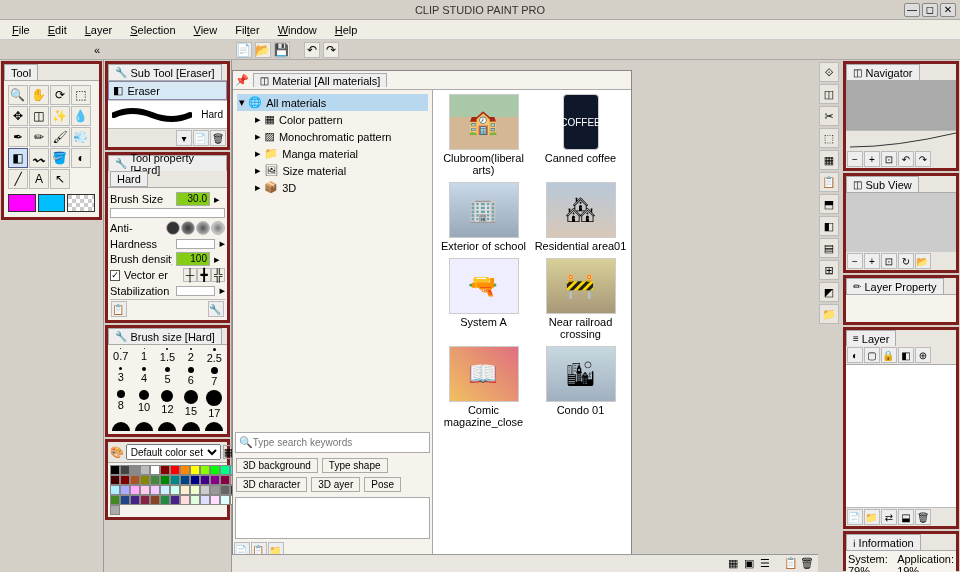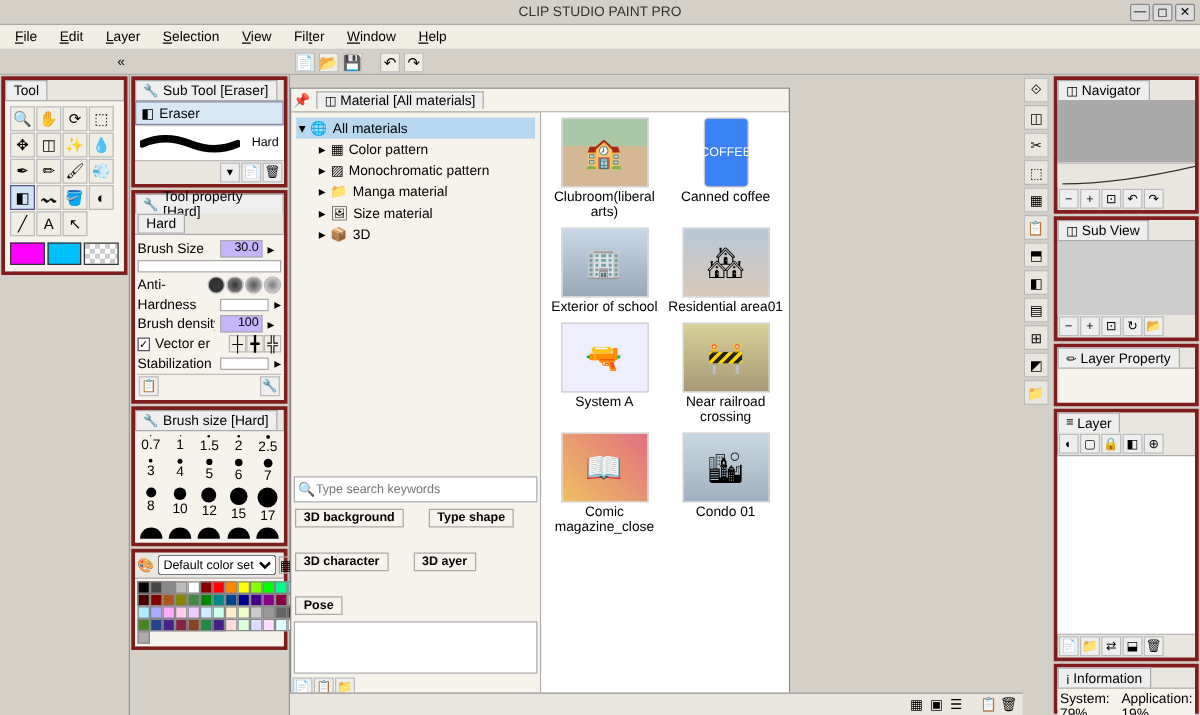--- a/index.html
+++ b/index.html
@@ -17,37 +17,37 @@
 .panel { border: 3px solid #7f1d1d; background: #e8e6de; margin: 1px; display: flex; flex-direction: column; }
 .panel-titletab { display: inline-flex; align-items: center; height: 16px; padding: 1px 6px; background: #eee; border: 1px solid #aaa; border-bottom: none; font-size: 10px; gap: 3px; width: fit-content; }
 .panel-body { background: #f5f3ec; border-top: 1px solid #aaa; flex: 1; padding: 2px; }
 .tool-grid { display: grid; grid-template-columns: repeat(4, 20px); gap: 1px; padding: 2px; }
 .toolbtn { width: 20px; height: 20px; border: 1px solid #bbb; background: #f0ede4; display: flex; align-items: center; justify-content: center; font-size: 12px; }
 .toolbtn.active { background: #d0e4f5; border-color: #558; }
 .color-swatch { width: 28px; height: 18px; border: 1px solid #333; display: inline-block; }
 .slider-row { display: flex; align-items: center; gap: 4px; margin: 2px 0; font-size: 10px; }
 .slider-row .lbl { width: 62px; overflow: hidden; white-space: nowrap; }
 .slider { flex: 1; height: 10px; background: #fff; border: 1px solid #aaa; }
-.numbox { width: 34px; height: 14px; border: 1px solid #aaa; background: #c4b5fd; font-size: 10px; text-align: right; padding-right: 2px; }
+.numbox { width: 34px; height: 14px; border: 1px solid #aaa; background: #84cc16; font-size: 10px; text-align: right; padding-right: 2px; }
 .brush-sizes { display: grid; grid-template-columns: repeat(5, 1fr); text-align: center; font-size: 10px; gap: 2px; }
 .brush-dot { display: block; margin: 1px auto; background: #000; border-radius: 50%; }
 .colorset { display: grid; grid-template-columns: repeat(16, 10px); gap: 0; }
 .colorset div { width: 10px; height: 10px; border: 0.5px solid #888; }
 .canvas-area { flex: 1; background: #d4d0c8; position: relative; display: flex; }
 .material-panel { position: absolute; left: 0; top: 10px; width: 400px; height: 490px; background: #f5f3ec; border: 1px solid #888; display: flex; flex-direction: column; }
 .mat-tree { padding: 4px; font-size: 11px; }
 .mat-tree .row { display: flex; align-items: center; padding: 2px 2px; gap: 4px; }
 .mat-tree .row.sel { background: #b8d8f0; }
 .mat-tree .indent { padding-left: 18px; }
 .thumb-grid { display: grid; grid-template-columns: 1fr 1fr; gap: 6px 4px; }
 .thumb { text-align: center; font-size: 10px; }
 .thumb .img { width: 70px; height: 56px; margin: 0 auto 2px; border: 1px solid #ccc; background: #eef; display:flex;align-items:center;justify-content:center;font-size:24px; }
 .handwriting { position: absolute; left: 10px; top: 130px; font-family: "Comic Sans MS", cursive; font-size: 28px; color: #e62020; font-weight: bold; line-height: 1.3; }
 .search-row { display: flex; align-items: center; padding: 3px; border: 1px solid #aaa; background: #fff; margin: 2px; }
-.tag-btns { display: flex; flex-wrap: wrap; gap: 20px; padding: 3px; font-weight: bold; }
+.tag-btns { display: flex; flex-wrap: wrap; gap: 4px; padding: 3px; }
 .tag-btn { border: 1px solid #aaa; background: #f5f3ec; padding: 1px 6px; font-size: 10px; }
 .rightcol { width: 24px; background: #d4d0c8; display: flex; flex-direction: column; gap: 1px; padding: 2px 1px; }
 .rightcol .rb { width: 20px; height: 20px; border: 1px solid #bbb; background: #e8e6de; margin-bottom:1px;display:flex;align-items:center;justify-content:center;font-size:11px;}
 .nav-panel { width: 118px; }
 .checkbox { width: 11px; height: 11px; border: 1px solid #555; background: #fff; display: inline-flex; align-items:center;justify-content:center;font-size:9px; }
 .icon-row { display:flex; gap:1px; padding:1px; }
 .icon-row .ib { width:16px;height:16px;border:1px solid #bbb;background:#eee;display:flex;align-items:center;justify-content:center;font-size:10px; }
 </style>
 </head>
 <body>
@@ -374,21 +374,21 @@
               <div class="ib">📄</div>
               <div class="ib">📋</div>
               <div class="ib">📁</div>
             </div>
           </div>
         </div>
 
         <div style="flex:1;background:#fff;padding:4px;overflow:hidden">
           <div class="thumb-grid">
             <div class="thumb"><div class="img" style="background:linear-gradient(#a8c8a8 40%,#d4b896 40%)">🏫</div><span>Clubroom(liberal arts)</span></div>
-            <div class="thumb"><div class="img" style="background:#3b82f6;color:#fff;font-size:10px;display:flex;align-items:center;justify-content:center;width:36px;height:56px;border-radius:4px">COFFEE</div><span>Canned coffee</span></div>
+            <div class="thumb"><div class="img" style="background:#0f172a;color:#fff;font-size:10px;display:flex;align-items:center;justify-content:center;width:36px;height:56px;border-radius:4px">COFFEE</div><span>Canned coffee</span></div>
             <div class="thumb"><div class="img" style="background:linear-gradient(#c8d8e8,#98a8b8)">🏢</div><span>Exterior of school</span></div>
             <div class="thumb"><div class="img" style="background:linear-gradient(#b8c8d8,#d8c8b8)">🏘</div><span>Residential area01</span></div>
             <div class="thumb"><div class="img">🔫</div><span>System A</span></div>
             <div class="thumb"><div class="img" style="background:linear-gradient(#d8d098,#a89878)">🚧</div><span>Near railroad crossing</span></div>
             <div class="thumb"><div class="img" style="background:linear-gradient(45deg,#f0c060,#e07080)">📖</div><span>Comic magazine_close</span></div>
             <div class="thumb"><div class="img" style="background:linear-gradient(#c8d8e0,#a0b0c0)">🏙</div><span>Condo 01</span></div>
           </div>
         </div>
       </div>
     </div>

